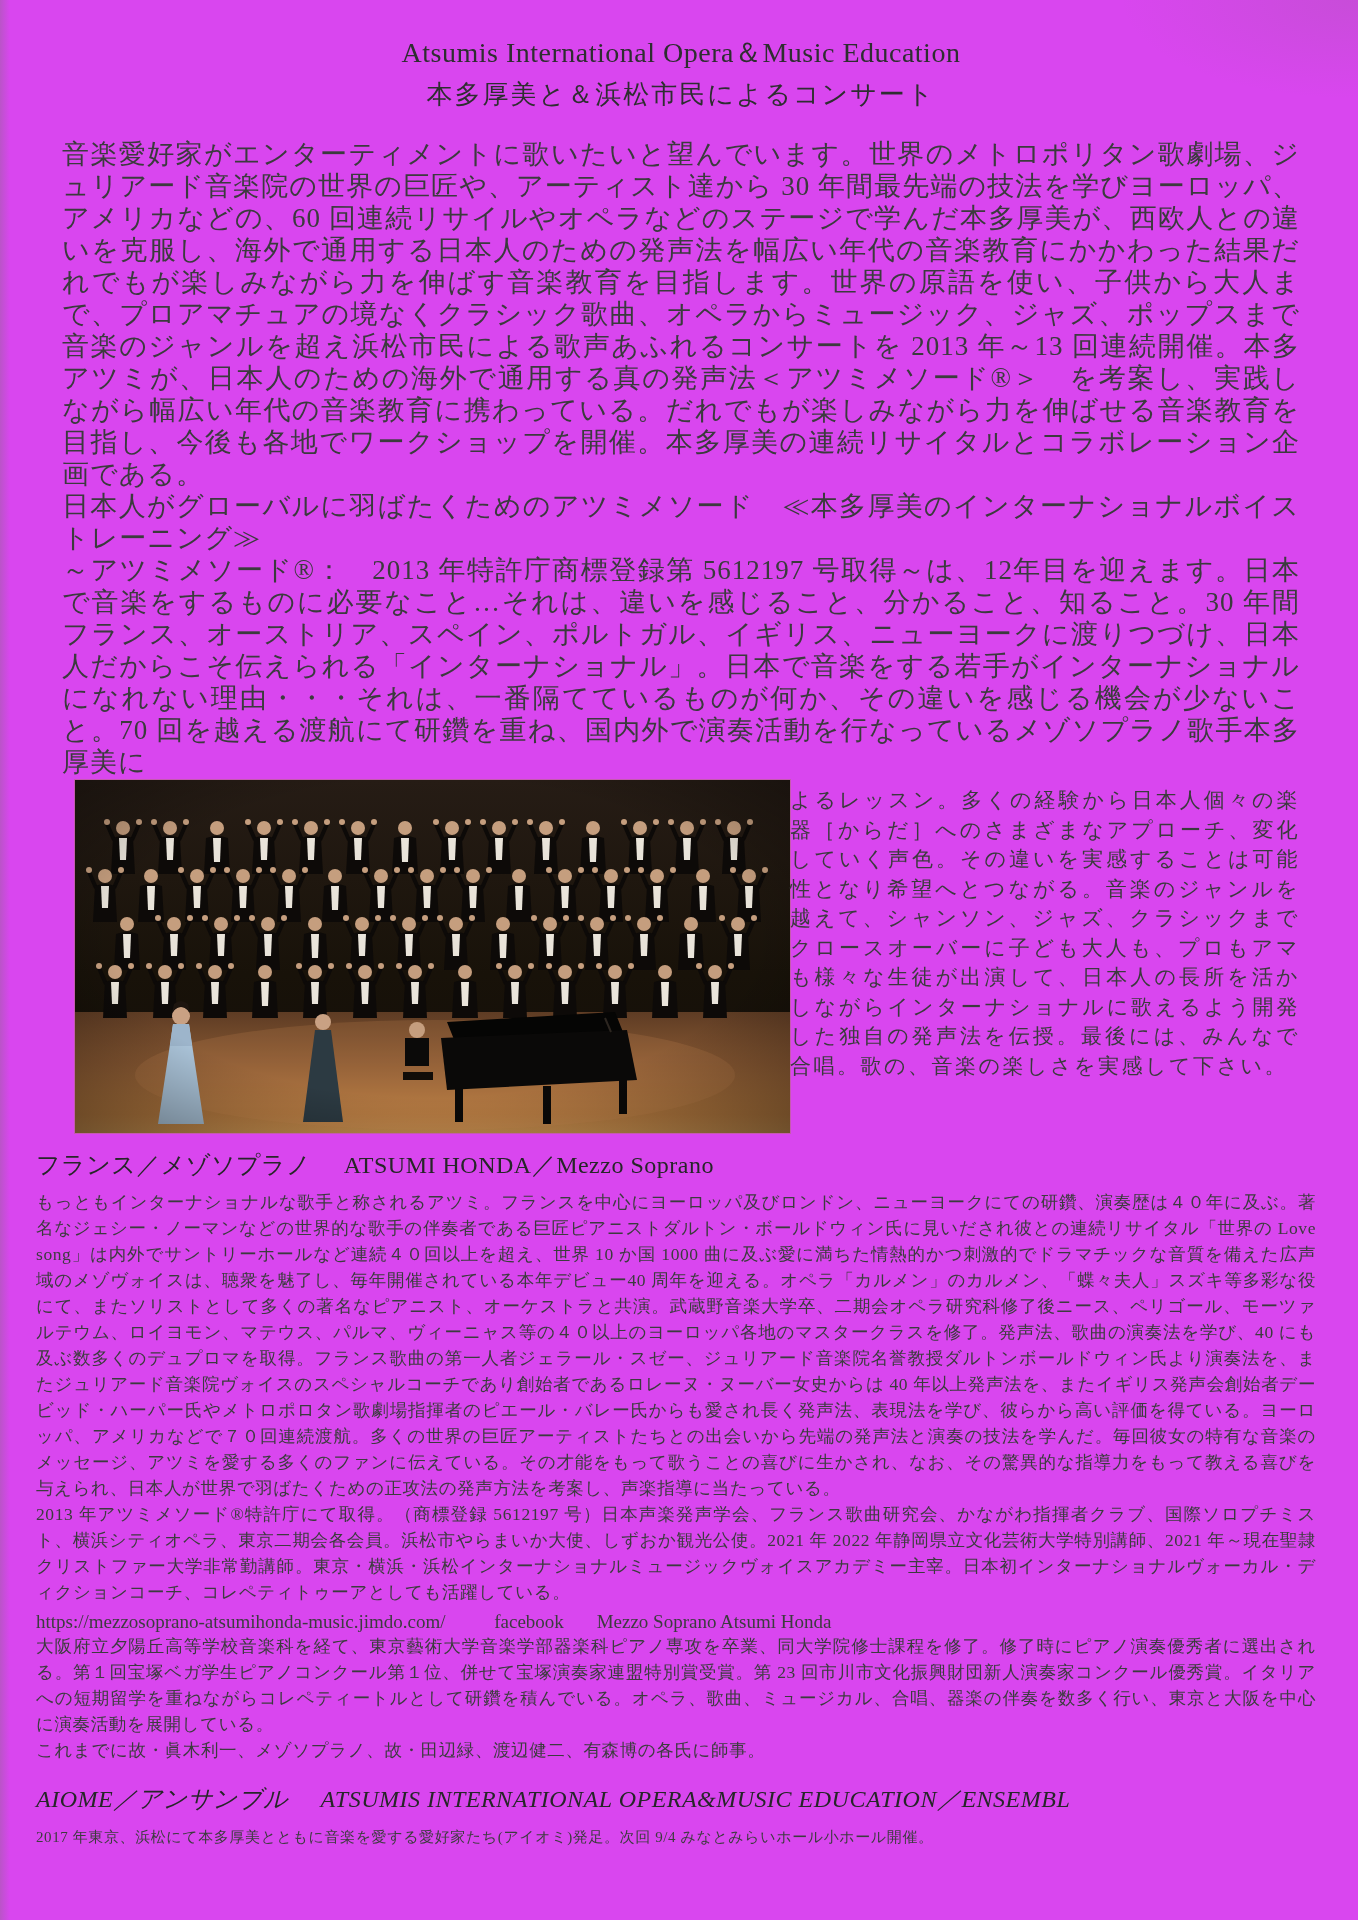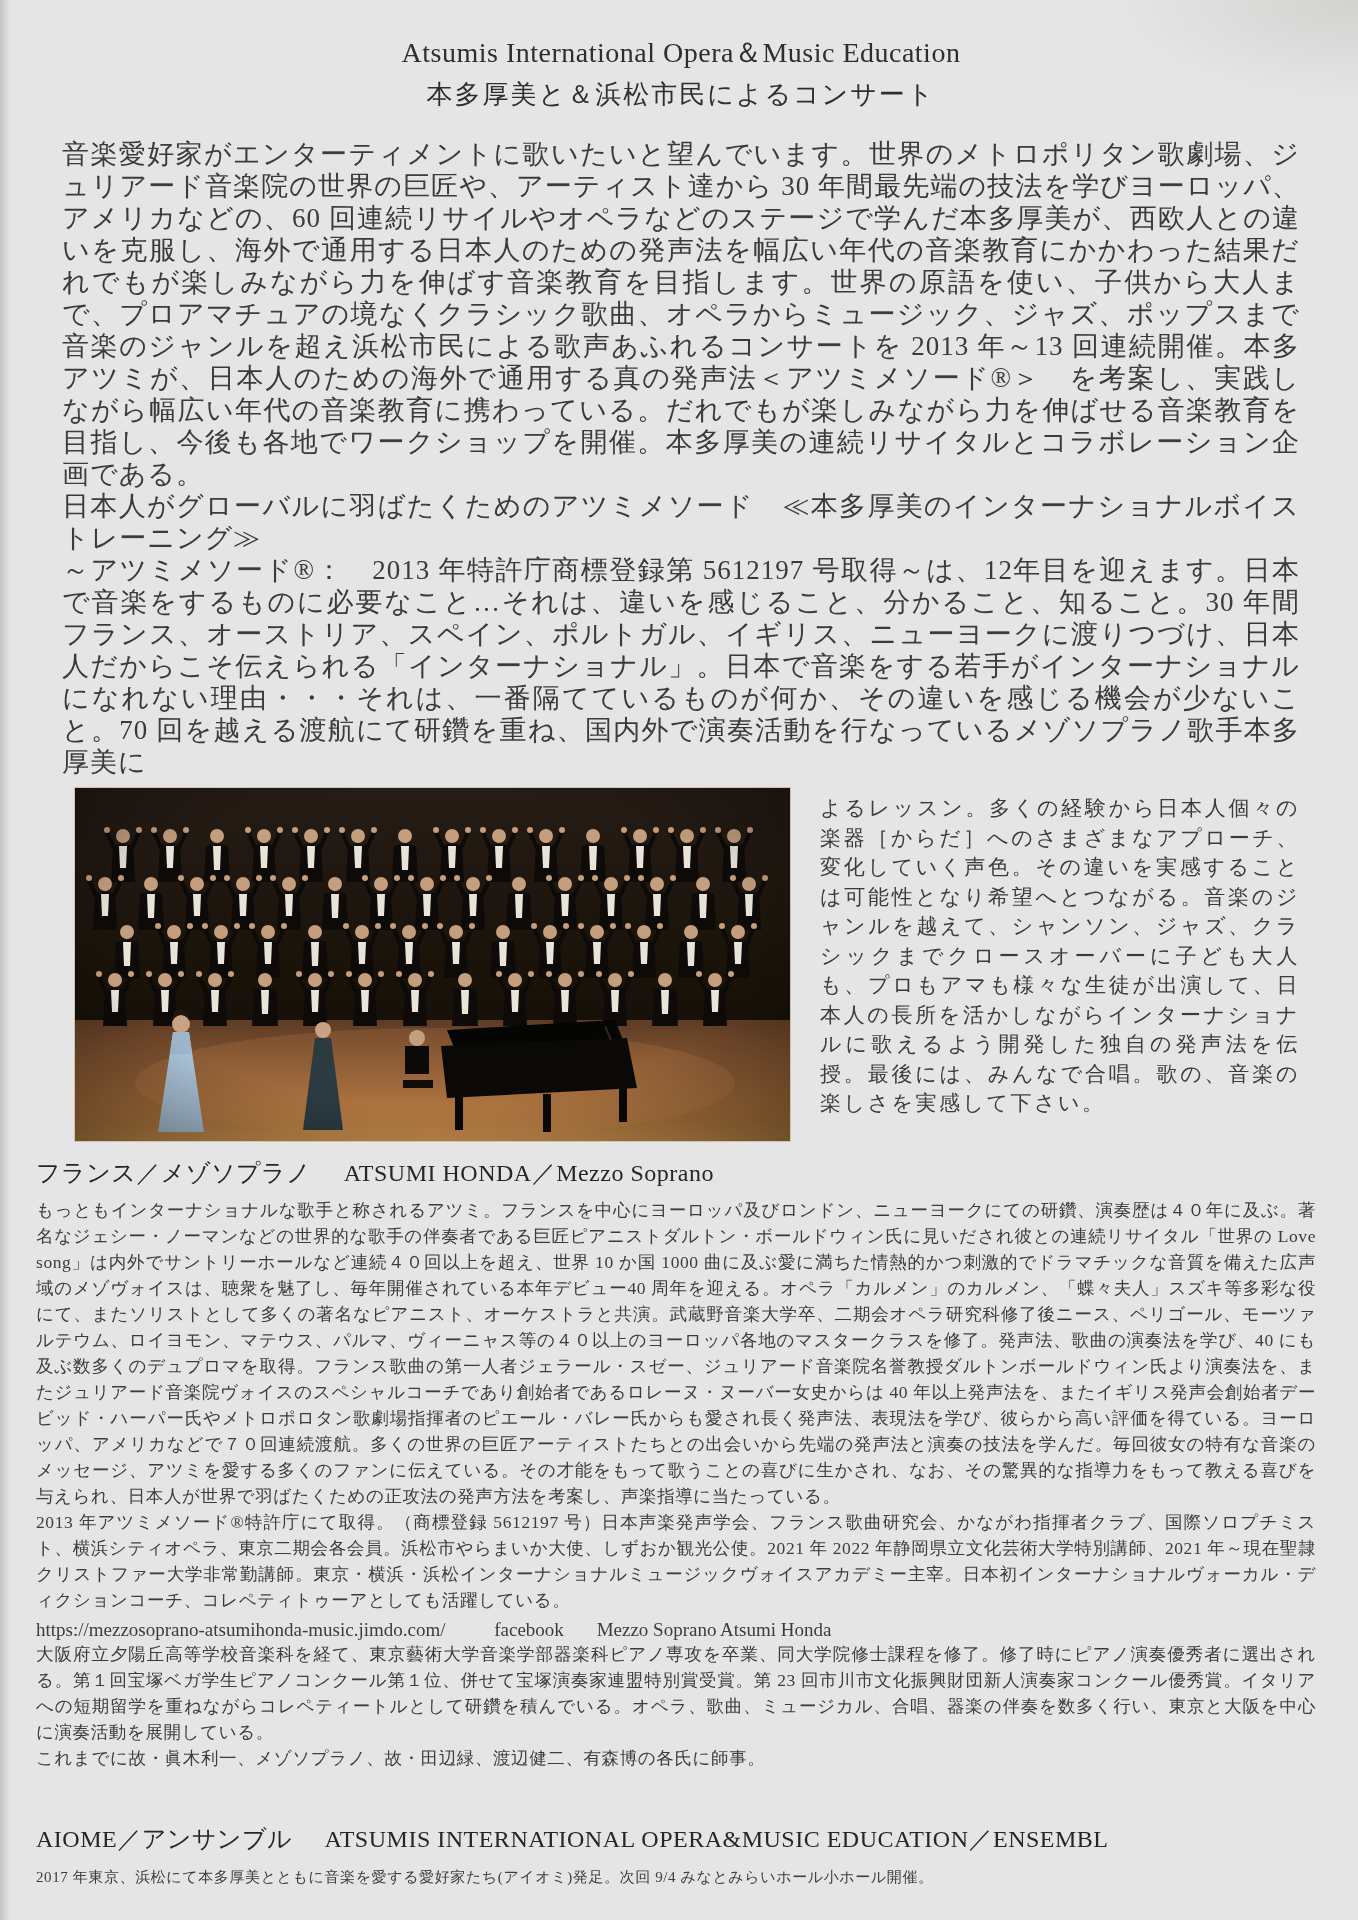--- a/index.html
+++ b/index.html
@@ -1,45 +1,45 @@
 <!DOCTYPE html>
 <html lang="ja"><head>
 <meta charset="utf-8">
 <style>
   html,body{margin:0;padding:0;background:#ffffff;}
   body{width:1358px;height:1920px;position:relative;
        font-family:"Liberation Serif","DejaVu Serif",serif;color:#3b3b3d;}
-  .page{position:relative;width:1358px;height:1920px;background:#e5e5e5;
+  .page{position:relative;width:1358px;height:1920px;background:#d946ef;
         padding:34px 58px 0 62px;box-sizing:border-box;overflow:hidden;}
   .scan-edge-left{position:absolute;left:0;top:0;bottom:0;width:10px;
         background:linear-gradient(to right,rgba(115,115,110,.30),rgba(115,115,110,0));pointer-events:none;}
   .scan-corner-tr{position:absolute;right:0;top:0;width:240px;height:100px;
         background:radial-gradient(ellipse at top right,rgba(110,110,100,.16),rgba(110,110,100,0) 70%);pointer-events:none;}
   .header{text-align:center;}
   .title-en{font-size:28px;letter-spacing:.5px;color:#2e2e30;}
   .title-ja{font-size:26px;letter-spacing:2px;color:#2e2e30;margin-top:5px;}
   .intro{margin-top:26px;}
   .body-text{margin:0;font-size:27px;line-height:32px;letter-spacing:1px;
         text-align:justify;color:#3b3b3d;}
-  .photo-row{display:flex;gap:30px;margin-top:10px;align-items:flex-start;}
+  .photo-row{display:flex;margin-top:2px;align-items:flex-start;}
   .photo{flex:none;width:715px;height:353px;margin-left:13px;
         box-shadow:0 0 0 1px rgba(160,130,60,.35);}
   .photo svg{display:block;}
   .side-text{margin:0;padding-top:6px;font-size:21px;line-height:29.5px;
         letter-spacing:2.5px;text-align:justify;color:#3b3b3d;flex:1;}
   .profiles{margin-left:-26px;margin-right:-16px;}
   .section-heading{margin:16px 0 8px;font-size:24px;font-weight:normal;color:#262628;letter-spacing:.5px;}
   .heading-en{margin-left:26px;text-align:right;}
   .bio-text{margin:0;font-size:17.5px;line-height:26px;letter-spacing:.6px;
         text-align:justify;color:#3c3c3e;}
   .links-line{margin:6px 0 0;font-size:19px;color:#3c3c3e;}
   .fb-label{margin-left:44px;}
   .fb-name{margin-left:28px;}
   .heading-tsujita{margin-top:20px;}
-  .heading-aiome{margin-top:52px;}
+  .heading-aiome{margin-top:20px;font-style:italic;}
   .aiome-line{font-size:15px;line-height:28px;}
 </style>
 </head>
 <body>
 
 <div class="page">
   <div class="scan-edge-left"></div>
   <div class="scan-corner-tr"></div>
 
   <header class="header">

